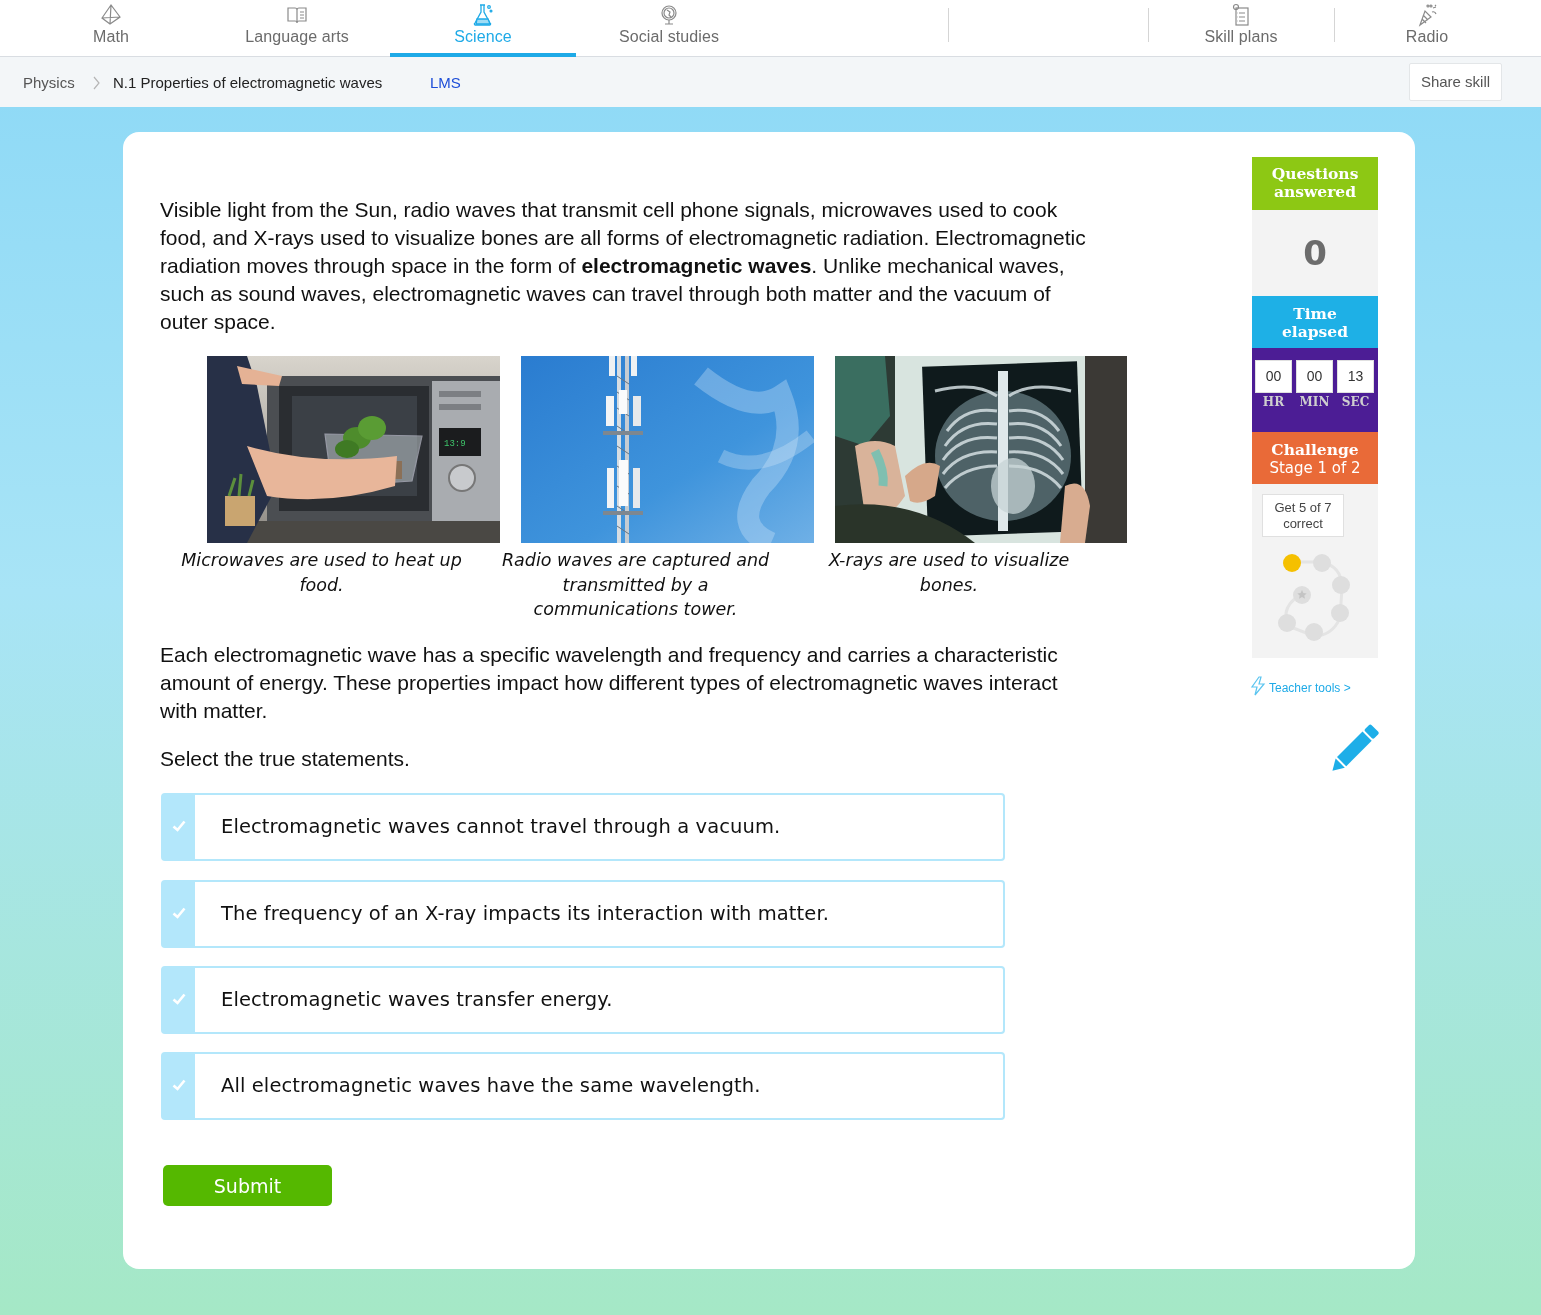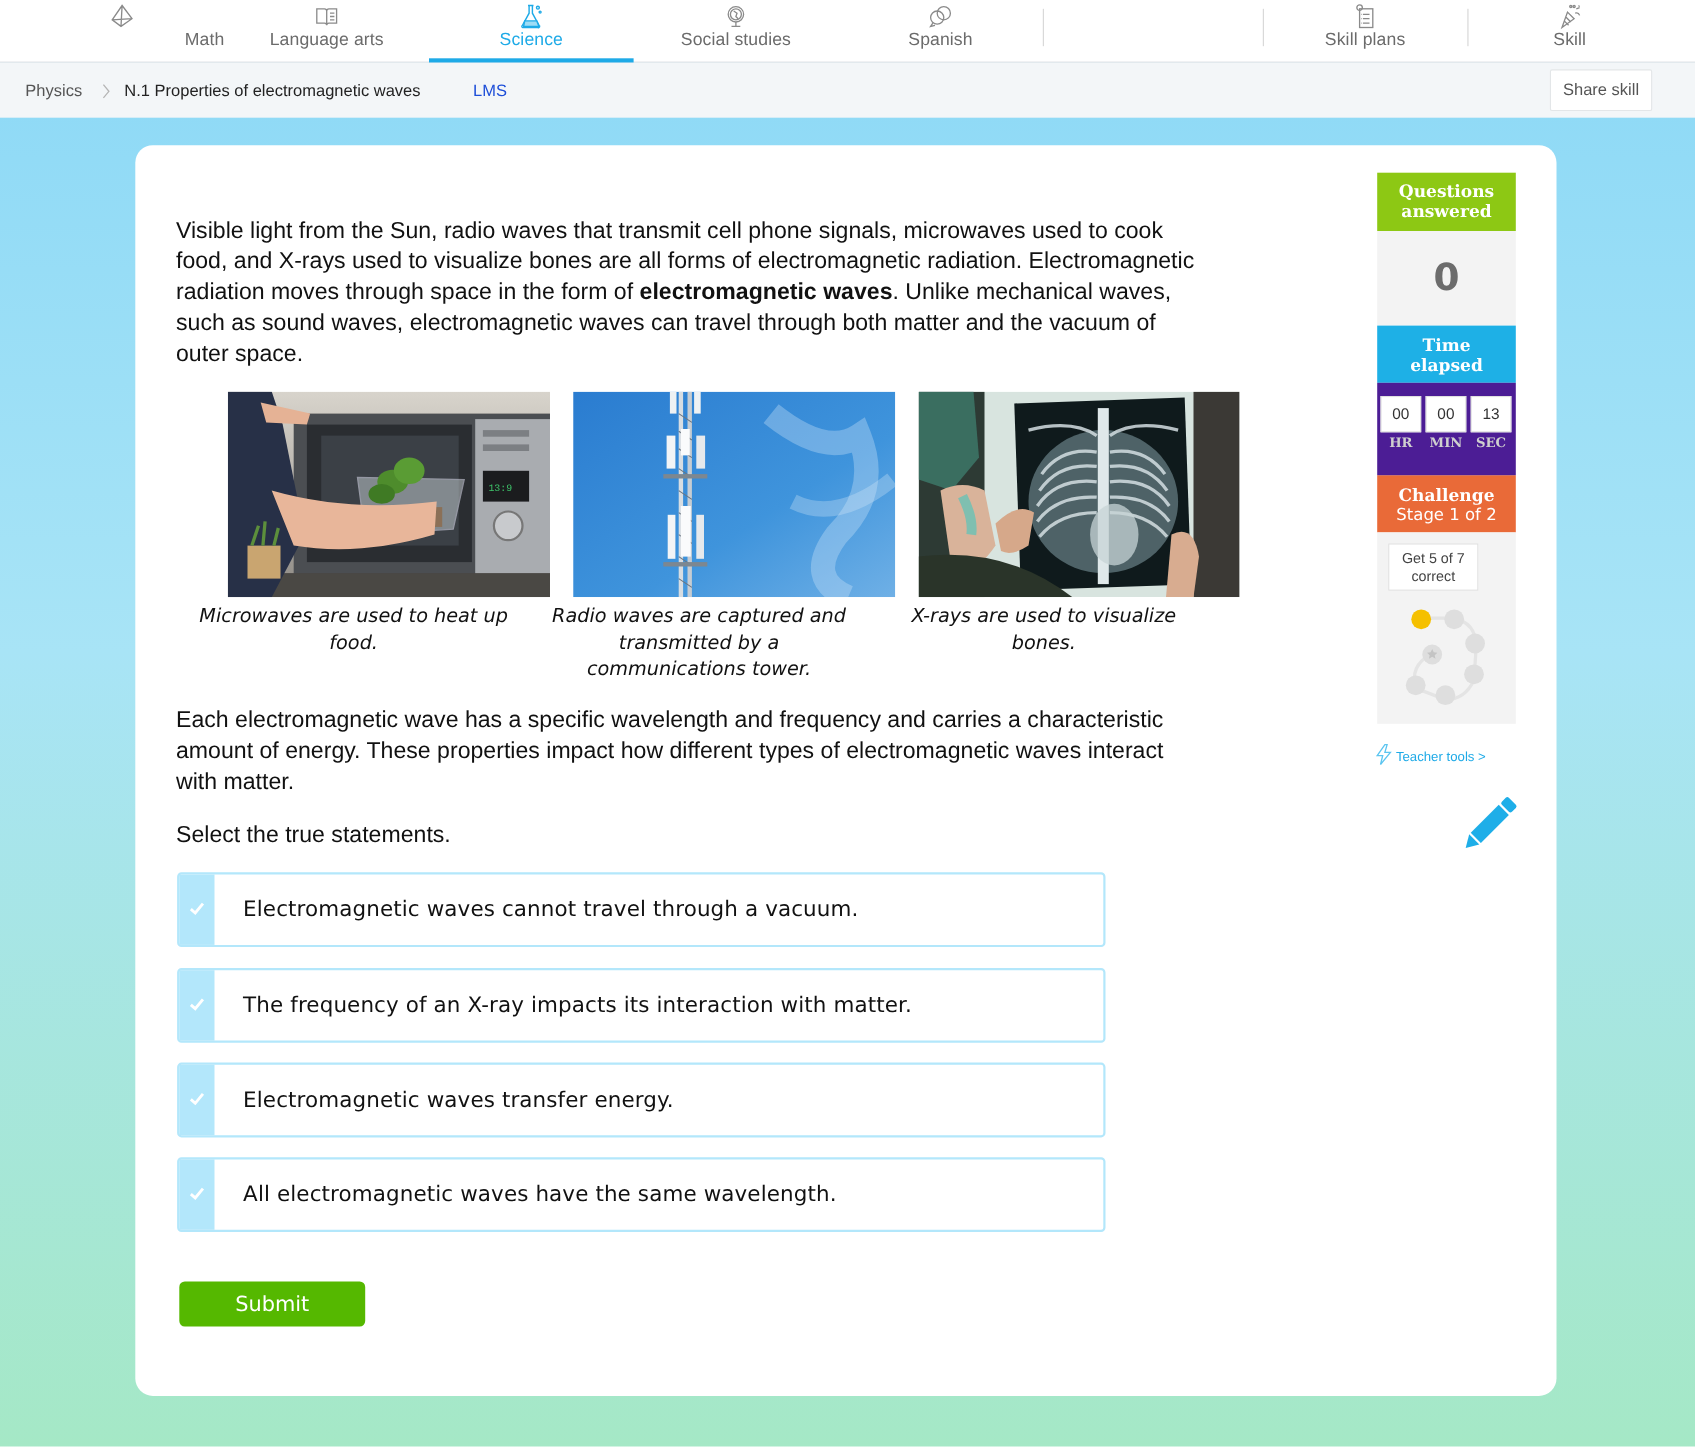--- a/index.html
+++ b/index.html
@@ -114,21 +114,21 @@
     font-family: Liberation Sans, sans-serif;
     text-align: center;
   }
   .teacher svg { vertical-align: -4px; margin-right: 3px; }
   .pencil { position: absolute; left: 1205px; top: 592px; cursor: pointer; }
 </style>
 </head>
 <body>
 
 <div class="topnav">
-  <div class="nav-item" style="left:18px;text-align:right;">
+  <div class="nav-item" style="left:18px;">
     <svg class="ic" viewBox="0 0 24 24" fill="none" stroke="#8a8a8a" stroke-width="1.2">
         <path d="M12 2 L3 15 L11 21 L21 14 Z M12 2 L11 21 M3 15 L21 14"></path>
       </svg>
     <span class="lbl">Math</span>
   </div>
   <div class="nav-item" style="left:204px;">
     <svg class="ic" viewBox="0 0 24 24" fill="none" stroke="#8a8a8a" stroke-width="1.2">
         <path d="M3 5 h7 a2 2 0 0 1 2 2 v13 a2 2 0 0 0 -2 -2 h-7 Z M21 5 h-7 a2 2 0 0 0 -2 2 v13 a2 2 0 0 1 2 -2 h7 Z M15 9h4 M15 12h4 M15 15h4"></path>
       </svg>
     <span class="lbl">Language arts</span>
@@ -143,47 +143,39 @@
     <span class="lbl">Science</span>
   </div>
   <div class="nav-item" style="left:576px;">
     <svg class="ic" viewBox="0 0 24 24" fill="none" stroke="#8a8a8a" stroke-width="1.2">
         <circle cx="12" cy="10" r="7"></circle>
         <circle cx="12" cy="10" r="5"></circle>
         <path d="M12 17v4 M8 21h8 M10 7 l3 2 -1 3 2 2"></path>
       </svg>
     <span class="lbl">Social studies</span>
   </div>
-  <div class="nav-item" style="left:762px;">
-    <svg class="ic" viewBox="0 0 24 24" fill="none" stroke="#8a8a8a" stroke-width="1.2">
-        <ellipse cx="9" cy="13" rx="6" ry="6"></ellipse>
-        <ellipse cx="15" cy="9" rx="6" ry="6"></ellipse>
-        <path d="M5 18 l-2 3 4 -1"></path>
-      </svg>
-    <span class="lbl">Spanish</span>
-  </div>
   <div class="nav-sep" style="left:948px;"></div>
   <div class="nav-sep" style="left:1148px;"></div>
   <div class="nav-item" style="left:1148px;">
     <svg class="ic" viewBox="0 0 24 24" fill="none" stroke="#8a8a8a" stroke-width="1.2">
         <rect x="7" y="5" width="12" height="17"></rect>
         <circle cx="7" cy="4" r="2.5"></circle>
         <path d="M10 10h6 M10 14h6 M10 18h6 M8.5 10h0.5 M8.5 14h0.5 M8.5 18h0.5"></path>
       </svg>
     <span class="lbl">Skill plans</span>
   </div>
   <div class="nav-sep" style="left:1334px;"></div>
   <div class="nav-item" style="left:1334px;">
     <svg class="ic" viewBox="0 0 24 24" fill="none" stroke="#8a8a8a" stroke-width="1.2">
         <path d="M5 22 L10 8 L16 14 Z M7 16 l4 4 M8 12 l5 5"></path>
         <circle cx="13" cy="3" r="1"></circle>
         <circle cx="16" cy="3" r="1"></circle>
         <path d="M18 5 l3 -1 M17 9 q3 -1 4 2 M20 2 l1 1"></path>
       </svg>
-    <span class="lbl">Skill</span>
+    <span class="lbl">Radio</span>
   </div>
 </div>
 
 <div class="crumbbar">
   <span class="crumb" style="left:23px;">Physics</span>
   <svg class="crumb-chev" width="8" height="14" viewBox="0 0 8 14" style="position:absolute;left:93px;top:19px;">
       <path d="M1 1 L6 7 L1 13" fill="none" stroke="#b5b5b5" stroke-width="1.2"></path>
     </svg>
   <span class="crumb skill" style="left:113px;">N.1 Properties of electromagnetic waves</span>
   <span class="crumb lms" style="left:430px;">LMS</span>

